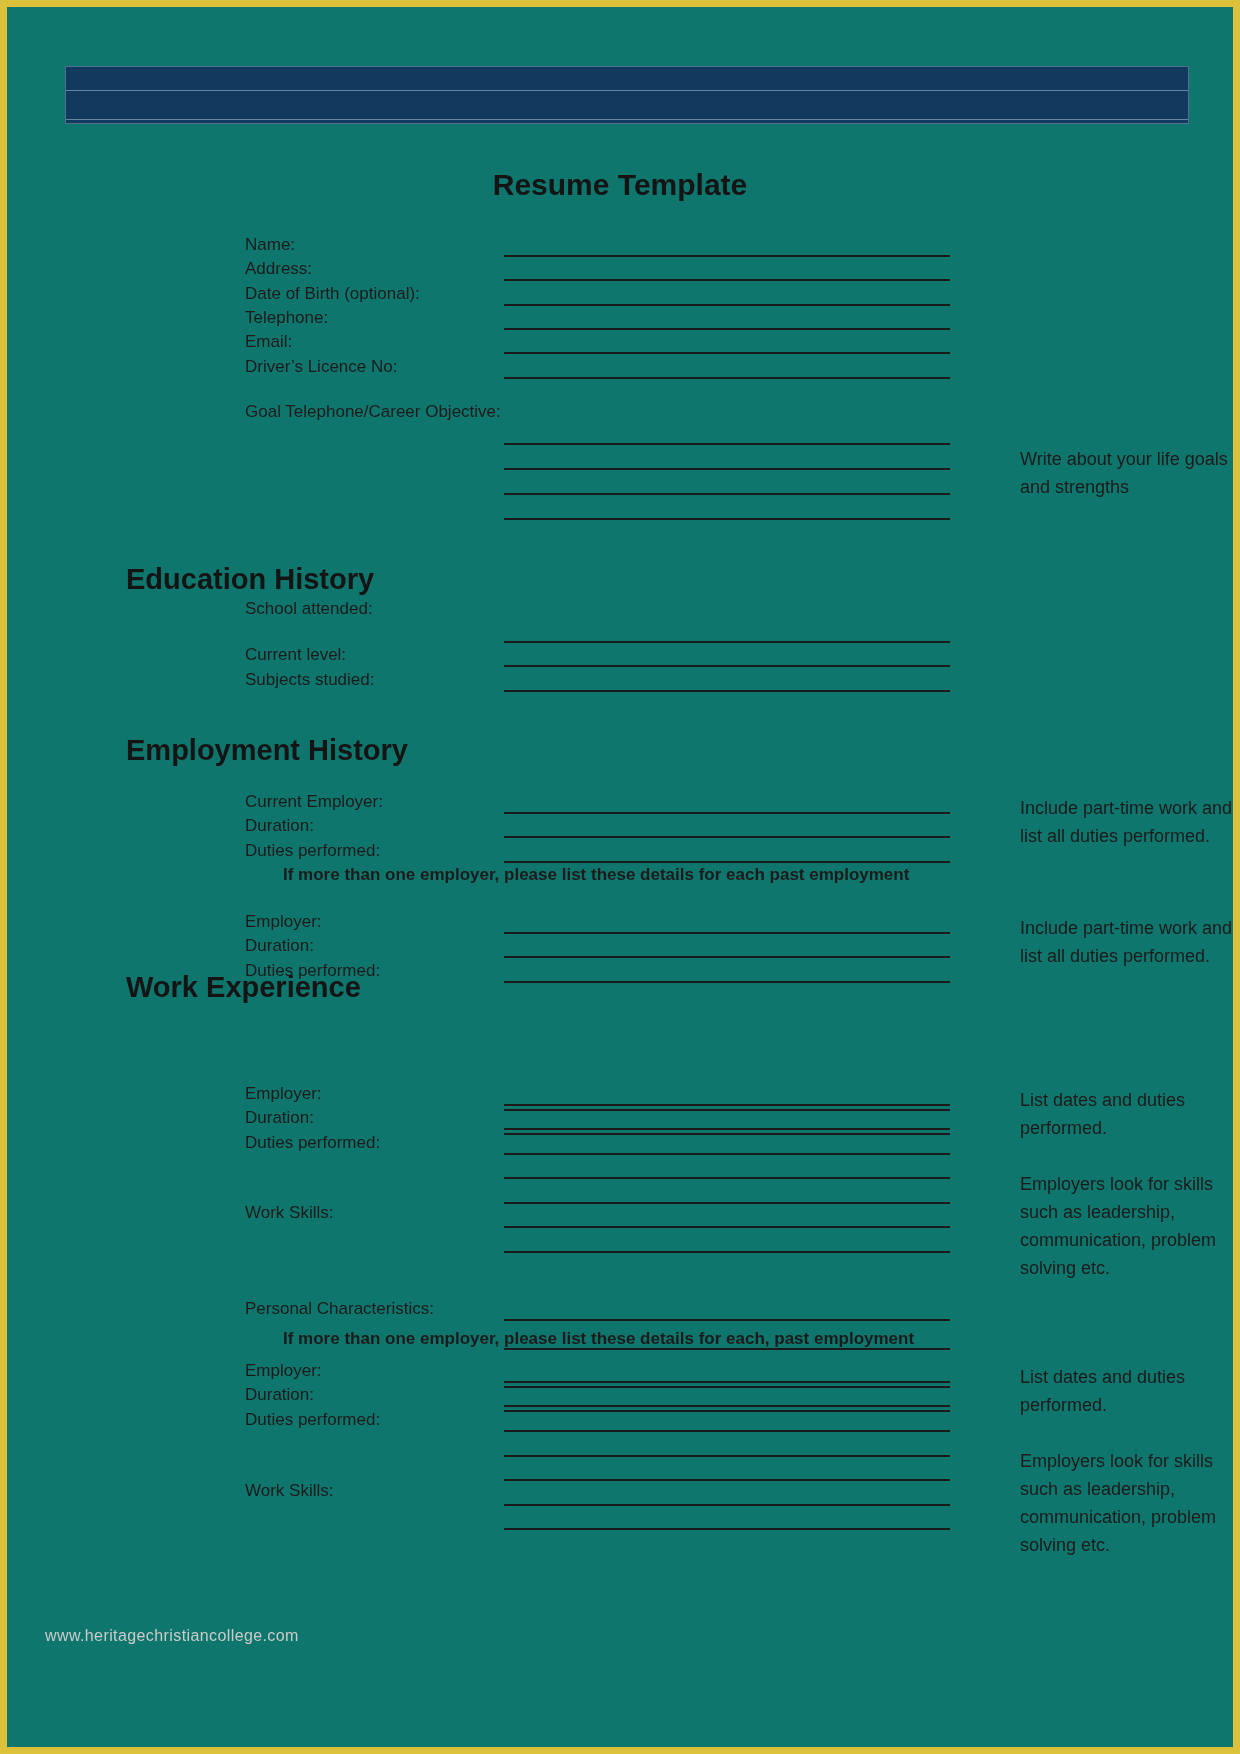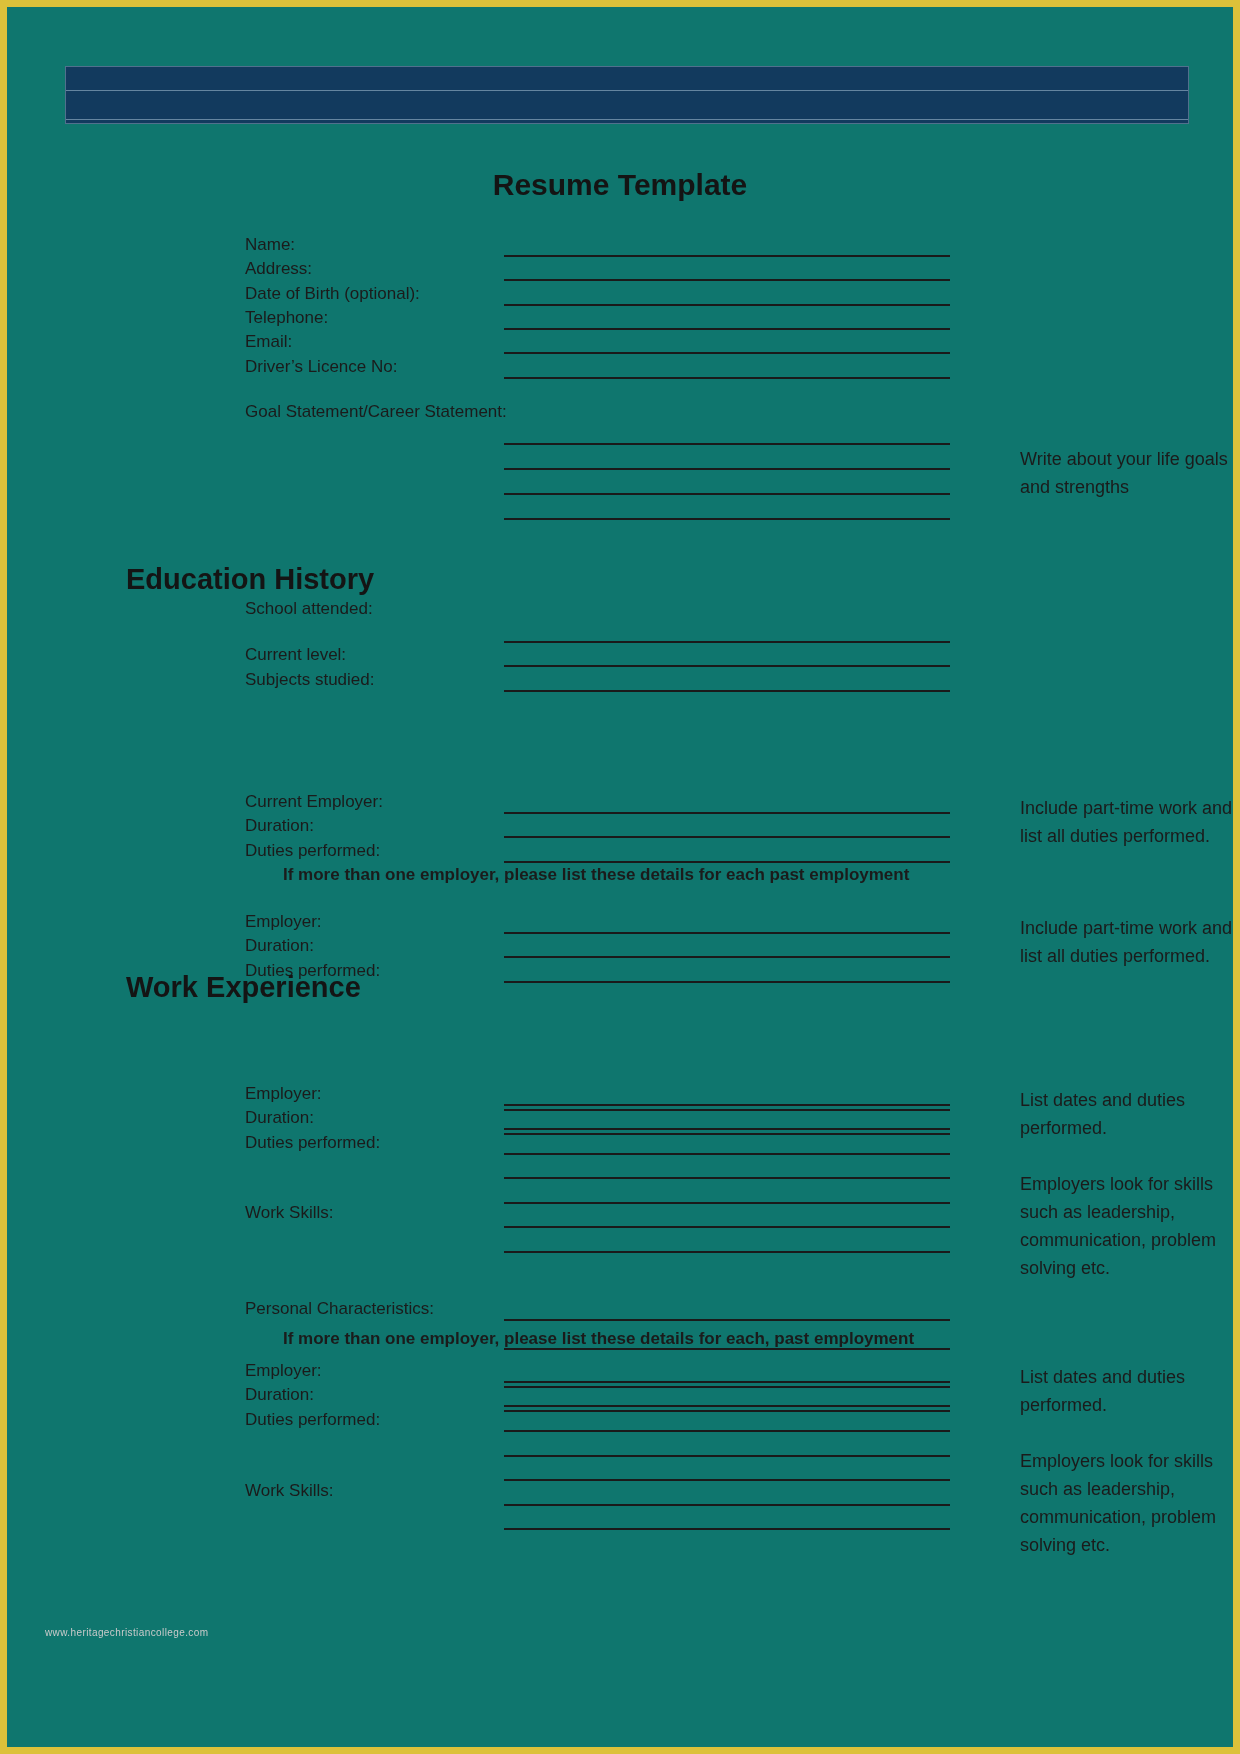--- a/index.html
+++ b/index.html
@@ -37,21 +37,21 @@
   .rule{
     position:absolute;left:497px;width:446px;height:0;
     border-top:2px solid #1a1a1a;
   }
   .note{
     position:absolute;left:1013px;width:228px;
     font-size:18px;line-height:28px;color:#1b1b1b;
   }
   .watermark{
     position:absolute;left:38px;top:1620px;
-    font-size:10px;color:#cbcbcb;letter-spacing:0.4px;
+    font-size:16px;color:#cbcbcb;letter-spacing:0.4px;
   }
 </style>
 </head>
 <body>
 
 <div id="page">
 
   <div class="banner">
     <div class="bline-mid"></div>
     <div class="bline-bot"></div>
@@ -65,35 +65,36 @@
   <div class="lbl" style="top:301px">Telephone:</div>
   <div class="lbl" style="top:325px">Email:</div>
   <div class="lbl" style="top:350px">Driver’s Licence No:</div>
   <div class="rule" style="top:248px"></div>
   <div class="rule" style="top:272px"></div>
   <div class="rule" style="top:297px"></div>
   <div class="rule" style="top:321px"></div>
   <div class="rule" style="top:345px"></div>
   <div class="rule" style="top:370px"></div>
 
-  <div class="lbl" style="top:395px">Goal Statement/Career Statement:</div>
+  <div class="lbl" style="top:395px">Goal Telephone/Career Objective:</div>
   <div class="rule" style="top:436px"></div>
   <div class="rule" style="top:461px"></div>
   <div class="rule" style="top:486px"></div>
   <div class="rule" style="top:511px"></div>
   <div class="note" style="top:438px">Write about your life goals and strengths</div>
 
   <div class="h1" style="top:556px">Education History</div>
   <div class="lbl" style="top:592px">School attended:</div>
   <div class="lbl" style="top:638px">Current level:</div>
   <div class="lbl" style="top:663px">Subjects studied:</div>
   <div class="rule" style="top:634px"></div>
   <div class="rule" style="top:658px"></div>
   <div class="rule" style="top:683px"></div>
 
+  <div class="h1" style="top:727px">Employment History</div>
 
   <div class="lbl" style="top:785px">Current Employer:</div>
   <div class="lbl" style="top:809px">Duration:</div>
   <div class="lbl" style="top:834px">Duties performed:</div>
   <div class="rule" style="top:805px"></div>
   <div class="rule" style="top:829px"></div>
   <div class="rule" style="top:854px"></div>
   <div class="note" style="top:787px">Include part-time work and list all duties performed.</div>
 
   <div class="lbl indent" style="top:858px">If more than one employer, please list these details for each past employment</div>

